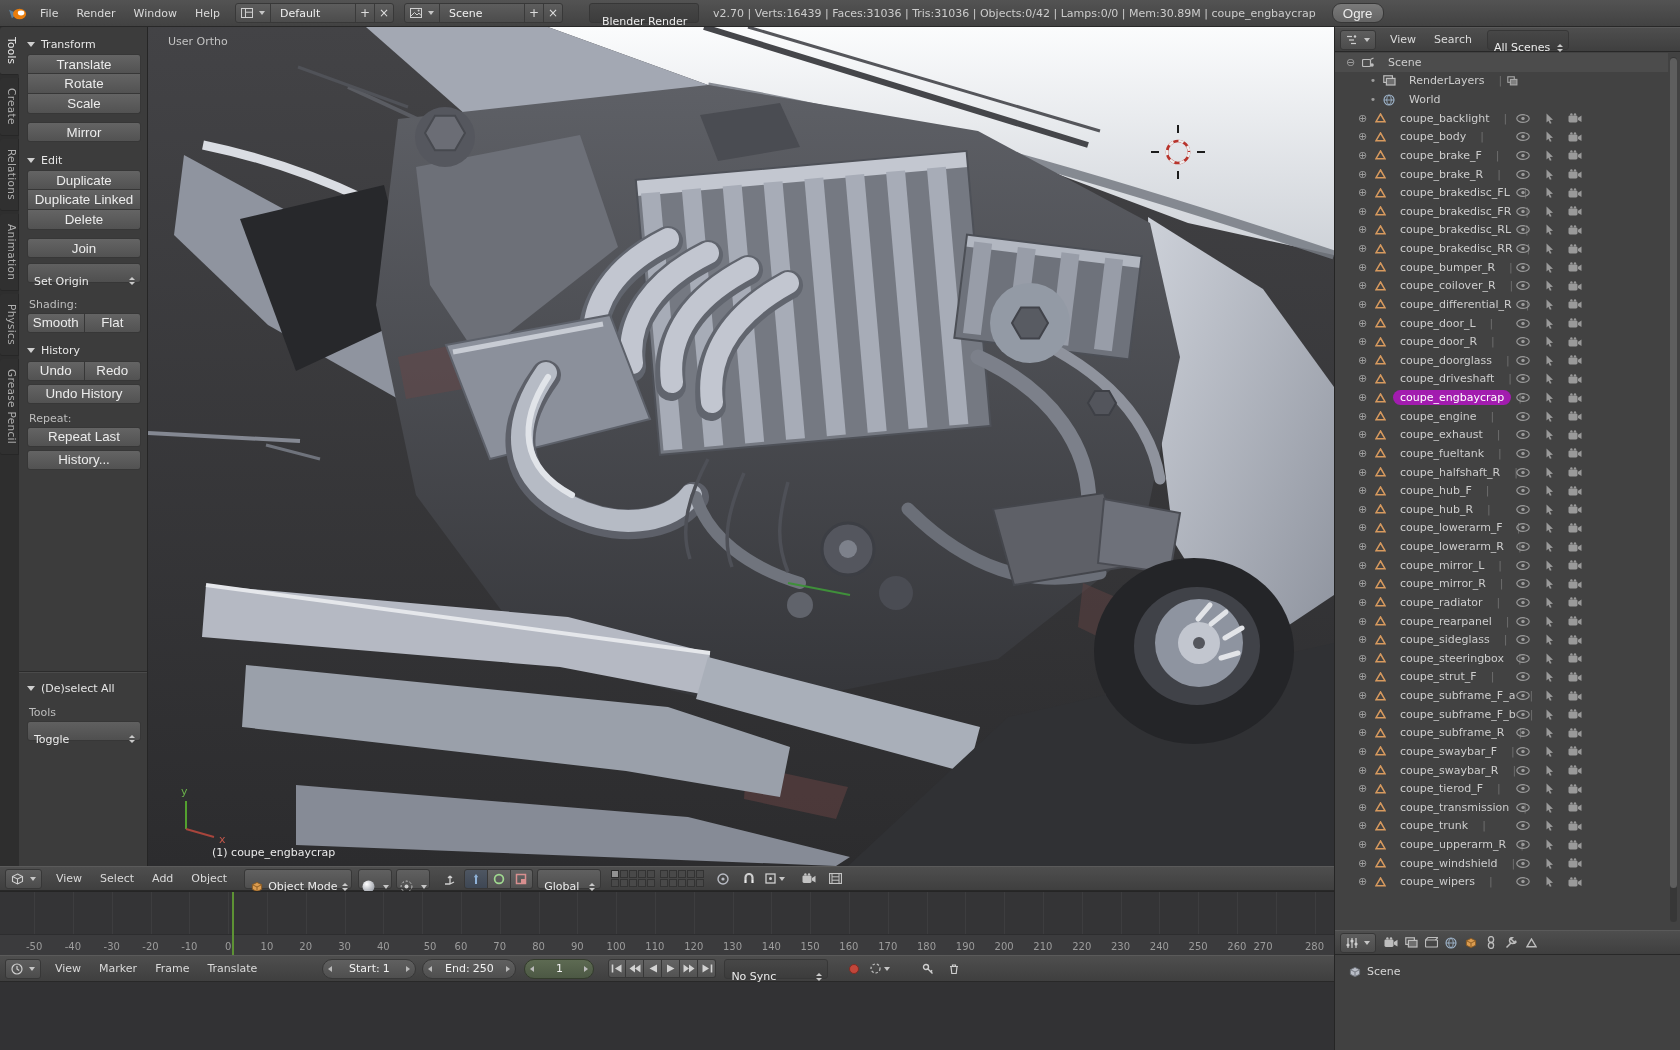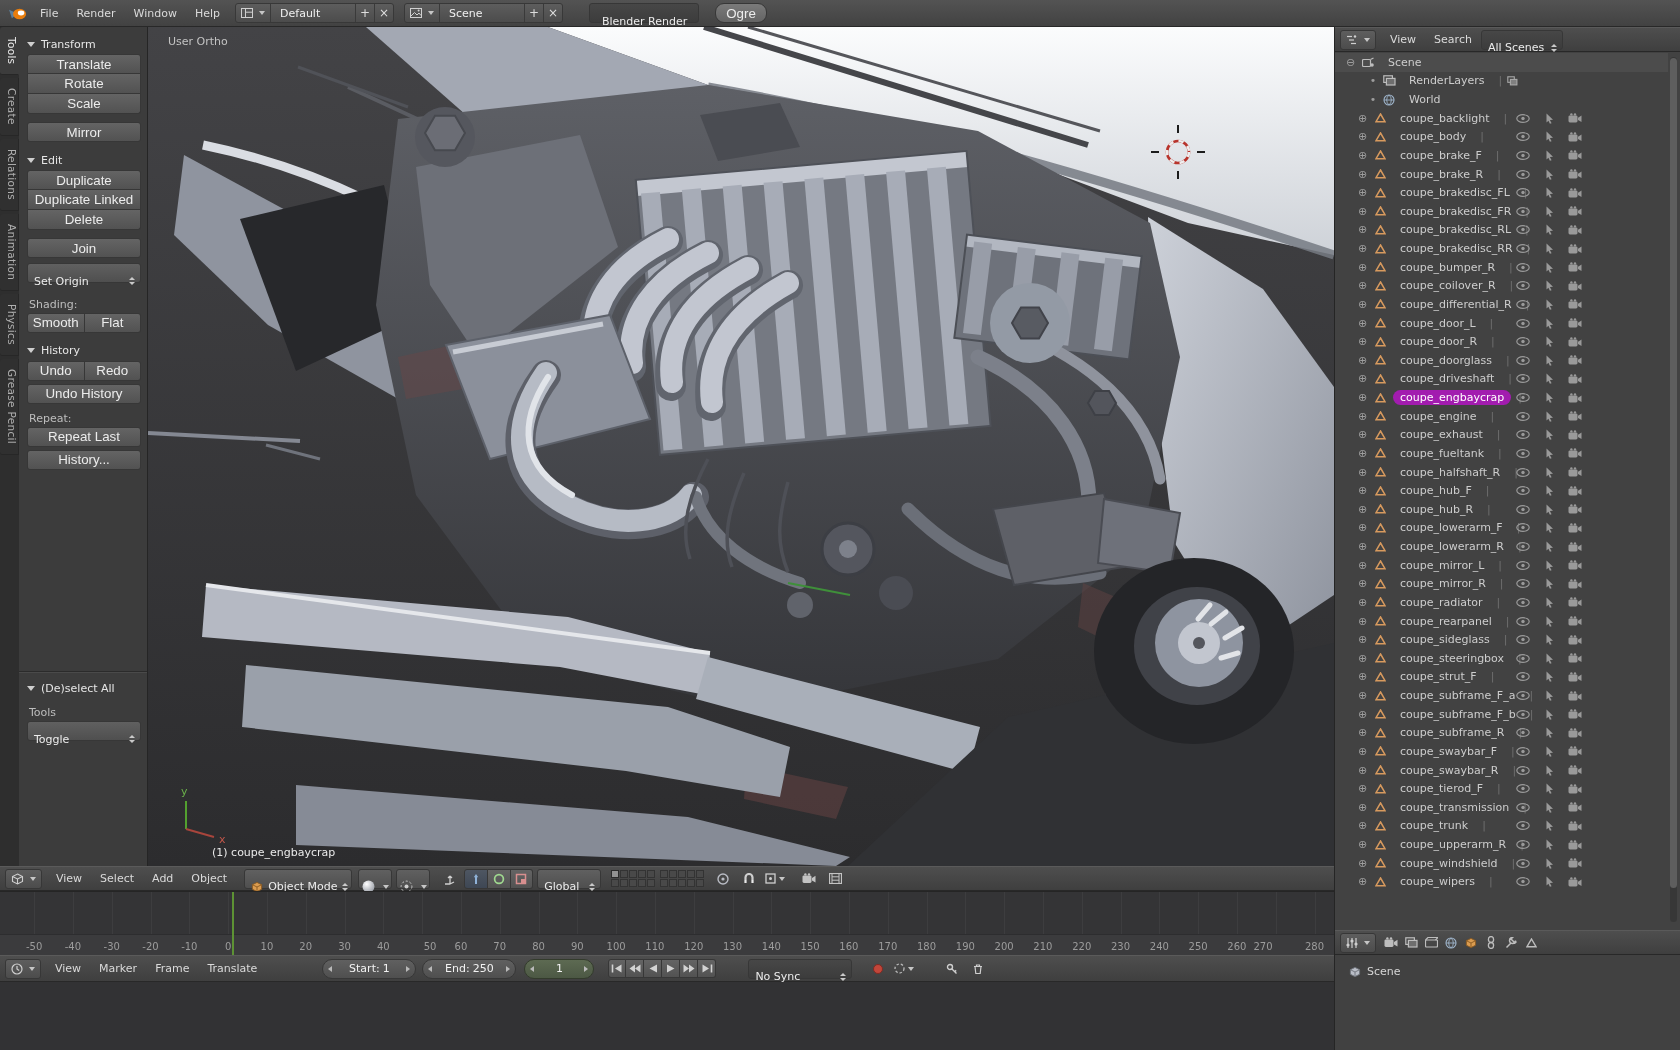--- a/index.html
+++ b/index.html
@@ -160,20 +160,21 @@
       </span>
       <span class="sel-text">Scene</span>
       <span class="sel-plus">+</span>
       <span class="sel-x">×</span>
     </div>
 
     <div class="dd darker" style="margin-left:26px;width:110px;justify-content:center">
       <span>Blender Render</span>
     </div>
 
+    <span id="stats">v2.70 | Verts:16439 | Faces:31036 | Tris:31036 | Objects:0/42 | Lamps:0/0 | Mem:30.89M | coupe_engbaycrap</span>
 
     <button id="ogre-btn" class="btn">Ogre</button>
   </div>
 
   <div id="toolshelf" class="abs">
     <div id="tabstrip"><span class="vtab active">Tools</span><span class="vtab">Create</span><span class="vtab">Relations</span><span class="vtab">Animation</span><span class="vtab">Physics</span><span class="vtab">Grease Pencil</span></div>
 
     <div id="shelf-panels">
       <div class="panel-hdr">
         <b class="tri"></b>
@@ -566,21 +567,21 @@
               </g>
               <circle cx="9" cy="2.5" r="1.2" fill="#cfcfcf"></circle>
             </svg>
         </span>
         <b class="dda"></b>
       </span>
       <div class="flex">
           <span class="menu">View</span>
           <span class="menu">Search</span>
         </div>
-      <div class="dd darker" style="width:82px">
+      <div class="dd darker" style="margin-left:6px;width:82px">
         <span>All Scenes</span>
         <span class="spin">
             <b class="u"></b>
             <b class="d"></b>
           </span>
       </div>
     </div>
 
     <div id="ol-tree">
       <div class="ol-row scene">
@@ -2072,21 +2073,21 @@
             </svg>
           </span>
         <span class="btn">
             <svg width="12" height="9">
               <path d="M10.5,0.5 V8.5" stroke="#d2d2d2" stroke-width="1.6"></path>
               <path d="M1.5,0.5 L8,4.5 L1.5,8.5 Z" fill="#d2d2d2"></path>
             </svg>
           </span>
       </div>
 
-      <div class="dd darker" style="margin-left:32px;width:104px">
+      <div class="dd darker" style="margin-left:8px;width:104px">
         <span>No Sync</span>
         <span class="spin">
             <b class="u"></b>
             <b class="d"></b>
           </span>
       </div>
 
       <span class="hdr-tog" style="margin-left:14px">
         <svg width="12" height="12">
             <circle cx="6" cy="6" r="4.5" fill="#c2463a" stroke="#7e2b24" stroke-width="1"></circle>

